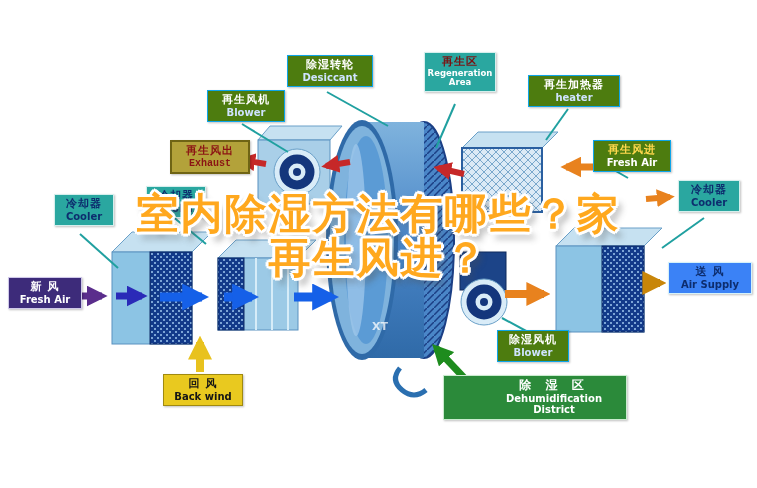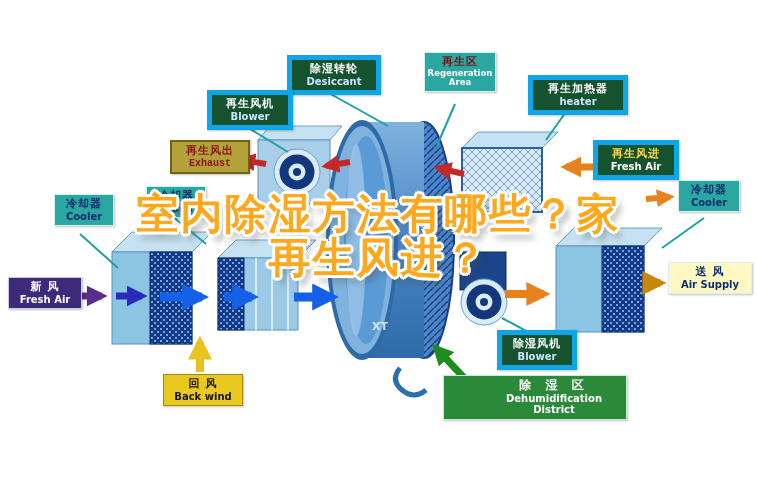--- a/index.html
+++ b/index.html
@@ -9,33 +9,33 @@
     font-family:"DejaVu Sans","Liberation Sans",sans-serif;
   }
   .stage{position:absolute;left:0;top:0;width:757px;height:488px;background:#fff;}
   svg.diagram{position:absolute;left:0;top:0;z-index:1;}
   .lbl{
     position:absolute;z-index:3;text-align:center;padding:3px 2px;line-height:1.15;
     box-shadow:1px 1px 2px rgba(0,0,0,.25);
   }
   .lbl .zh{font-size:11px;font-weight:700;letter-spacing:1px;}
   .lbl .en{font-size:10px;font-weight:700;word-break:break-word;}
-  .navy{background:#14532d;border:5px solid #0ea5e9;color:#fff;}
+  .navy{background:#4d7c0f;border:1px solid #0ea5e9;color:#fff;}
   .navy .en{color:#cfe3ff;}
   .zh-gold .zh{color:#ffd84d;}
   .zh-gold .en{color:#ffffff;}
   .tealbox{background:#2aa7a0;border:1px solid #d5efed;color:#0d2d6e;}
   .regenarea{background:#2aa7a0;border:1px solid #d5efed;}
   .regenarea .zh{color:#7a1212;}
   .regenarea .en{color:#ffffff;font-size:8.5px;}
   .khaki{background:#b3a23a;border:2px solid #6f6414;font-family:Liberation Mono, monospace;}
   .khaki .zh,.khaki .en{color:#8b1414;}
   .purple{background:#3d2b7a;border:1px solid #cfc8ea;color:#fff;}
   .yellowbox{background:#e9c91f;border:1px solid #a08a10;color:#151515;}
-  .cyanbox{background:#fef9c3;border:1px solid #d5f2fa;color:#0d2d6e;}
+  .cyanbox{background:#3b82f6;border:1px solid #d5f2fa;color:#0d2d6e;}
   .greenbox{background:#2b8a3a;border:1px solid #c9ecce;color:#fff;padding-left:40px;}
   .greenbox .zh{letter-spacing:5px;font-size:12px;}
   .title{
     position:absolute;left:0;right:0;top:192px;z-index:5;text-align:center;
     font-weight:700;font-size:42px;line-height:1.05;letter-spacing:2px;
     color:#ffa81e;
     text-shadow:
       3px 0 0 #fff,-3px 0 0 #fff,0 3px 0 #fff,0 -3px 0 #fff,
       2px 2px 0 #fff,-2px 2px 0 #fff,2px -2px 0 #fff,-2px -2px 0 #fff,
       5px 7px 6px rgba(80,80,80,.45);

